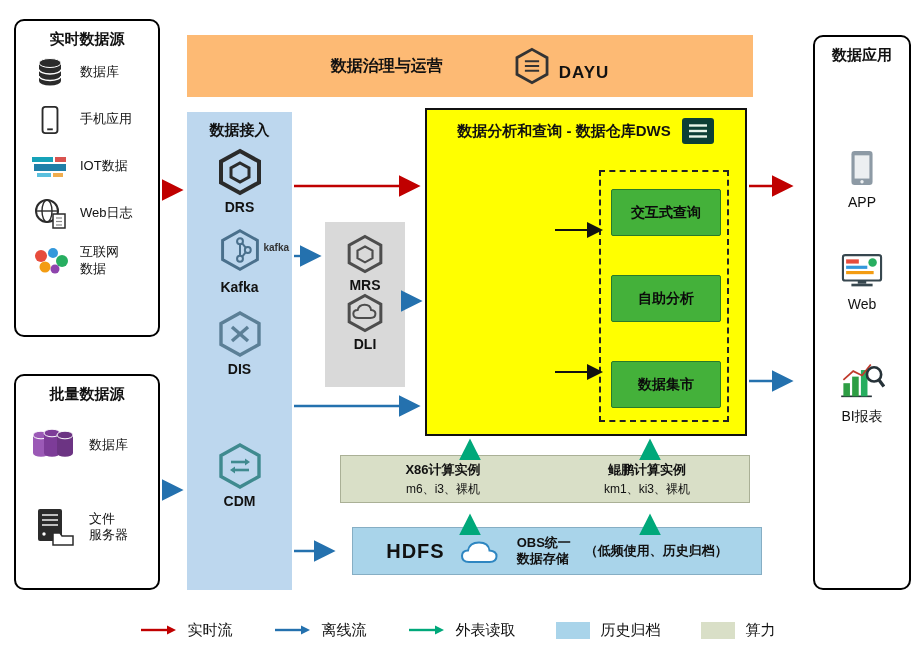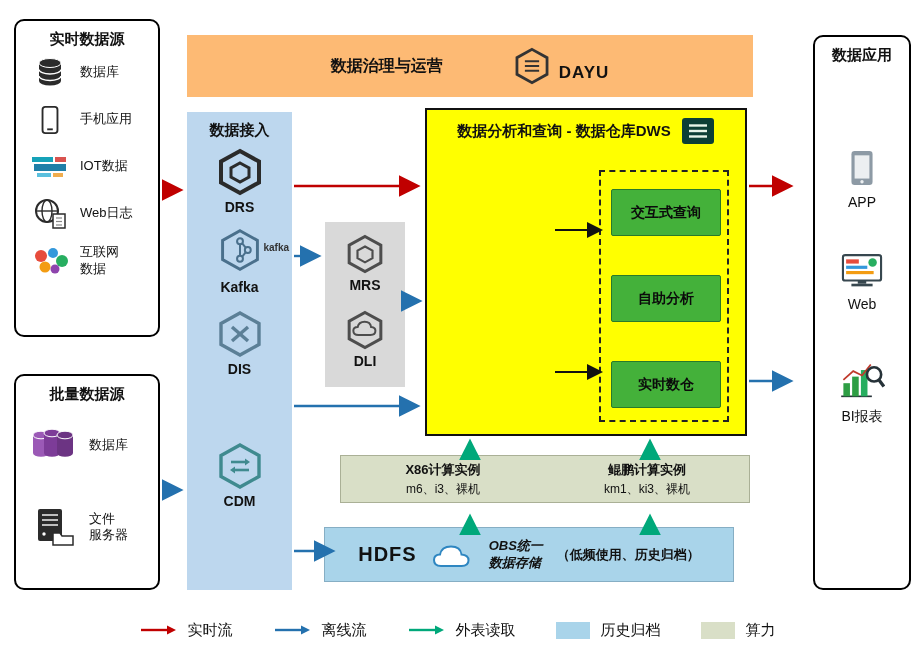--- a/index.html
+++ b/index.html
@@ -21,41 +21,41 @@
   .gov-title{font-size:16px;font-weight:bold;}
   .gov-logo{display:flex;align-items:center;gap:8px;}
   .gov-logo .word{font-size:17px;font-weight:bold;letter-spacing:1px;margin-top:13px;}
 
   .ingestion{background:#bdd7ee;box-sizing:border-box;}
   .svc{position:absolute;left:0;width:100%;display:flex;flex-direction:column;align-items:center;gap:3px;}
   .svc-label{font-size:14px;font-weight:bold;}
   .kafka-wrap{position:relative;}
   .kafka-word{position:absolute;left:46px;top:14px;font-size:10px;font-weight:bold;color:#333;}
 
-  .graybox{background:#d9d9d9;display:flex;flex-direction:column;align-items:center;padding-top:12px;gap:17px;box-sizing:border-box;}
+  .graybox{background:#d9d9d9;display:flex;flex-direction:column;align-items:center;padding-top:12px;gap:0;box-sizing:border-box;}
   .proc{display:flex;flex-direction:column;align-items:center;gap:3px;}
 
   .dws{background:#ffff00;border:2px solid #111;box-sizing:border-box;}
   .dws-title-row{display:flex;align-items:center;justify-content:center;gap:10px;padding-top:7px;}
   .dws-title{font-size:15px;font-weight:bold;}
   .dashed{position:absolute;border:2px dashed #222;box-sizing:border-box;}
   .green-module{
     position:absolute;background:#44b13a;border:1px solid #2a7a2a;border-radius:2px;
     display:flex;align-items:center;justify-content:center;
     font-size:14px;font-weight:bold;color:#0b0b0b;box-sizing:border-box;
   }
 
   .compute{background:#d9dfc7;border:1px solid #aab096;display:flex;box-sizing:border-box;}
   .compute-half{flex:1;display:flex;flex-direction:column;align-items:center;justify-content:center;gap:2px;}
   .compute-title{font-size:13px;font-weight:bold;}
   .compute-spec{font-size:12px;}
 
   .hdfs{background:#a9d4ea;border:1px solid #86aec4;display:flex;align-items:center;justify-content:center;gap:14px;box-sizing:border-box;}
   .hdfs-word{font-size:20px;font-weight:bold;letter-spacing:1px;}
-  .obs-title{font-size:13px;font-weight:bold;line-height:1.25;font-style:italic;}
+  .obs-title{font-size:13px;font-weight:bold;line-height:1.25;}
   .obs-note{font-size:13px;font-weight:600;}
 
   .apps{padding-top:0;}
   .app-item{position:absolute;left:0;width:100%;display:flex;flex-direction:column;align-items:center;gap:7px;}
   .app-label{font-size:14px;}
 
   .legend{display:flex;align-items:center;justify-content:center;gap:40px;height:32px;}
   .legend-item{display:flex;align-items:center;gap:11px;font-size:15px;}
   .swatch{width:34px;height:17px;display:inline-block;}
   .swatch-archive{background:#a9d4ea;}
@@ -248,36 +248,36 @@
       <svg width="34" height="28" viewBox="0 0 34 28">
         <rect x="1" y="1" width="32" height="26" rx="3" fill="#0d3f36"></rect>
         <line x1="8" y1="8.5" x2="26" y2="8.5" stroke="#e8f5e9" stroke-width="2.4"></line>
         <line x1="8" y1="14" x2="26" y2="14" stroke="#e8f5e9" stroke-width="2.4"></line>
         <line x1="8" y1="19.5" x2="26" y2="19.5" stroke="#e8f5e9" stroke-width="2.4"></line>
       </svg>
     </div>
     <div class="dashed" style="left:172px;top:60px;width:130px;height:252px;">
       <div class="green-module" style="left:10px;top:17px;width:110px;height:47px;">交互式查询</div>
       <div class="green-module" style="left:10px;top:103px;width:110px;height:47px;">自助分析</div>
-      <div class="green-module" style="left:10px;top:189px;width:110px;height:47px;">实时数仓</div>
+      <div class="green-module" style="left:10px;top:189px;width:110px;height:47px;">数据集市</div>
     </div>
   </div>
 
   <div class="abs compute" style="left:340px;top:455px;width:410px;height:48px;">
     <div class="compute-half">
       <span class="compute-title">X86计算实例</span>
       <span class="compute-spec">m6、i3、裸机</span>
     </div>
     <div class="compute-half">
       <span class="compute-title">鲲鹏计算实例</span>
       <span class="compute-spec">km1、ki3、裸机</span>
     </div>
   </div>
 
-  <div class="abs hdfs" style="left:324px;top:527px;width:410px;height:55px;align-items:center;">
+  <div class="abs hdfs" style="left:352px;top:527px;width:410px;height:48px;align-items:center;">
     <span class="hdfs-word">HDFS</span>
     <svg width="44" height="28" viewBox="0 0 44 28">
       <path d="M10 25 q-7 0 -7-6 q0-5.5 6-5.5 q1.5-8 11-8 q9.5 0 10.5 8 q7 .5 7 5.75 q0 5.75-7 5.75 z" fill="#fff" stroke="#2e86c1" stroke-width="2"></path>
     </svg>
     <span class="obs-title ml">OBS统一
 数据存储</span>
     <span class="obs-note">（低频使用、历史归档）</span>
   </div>
 
   <div class="abs frame apps" style="left:813px;top:35px;width:98px;height:555px;">

